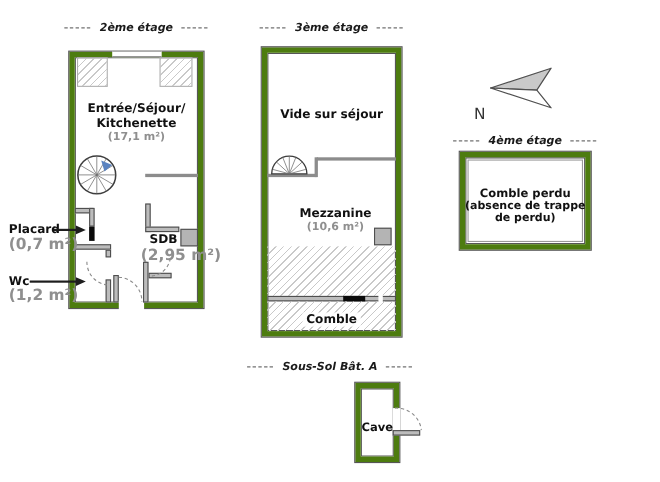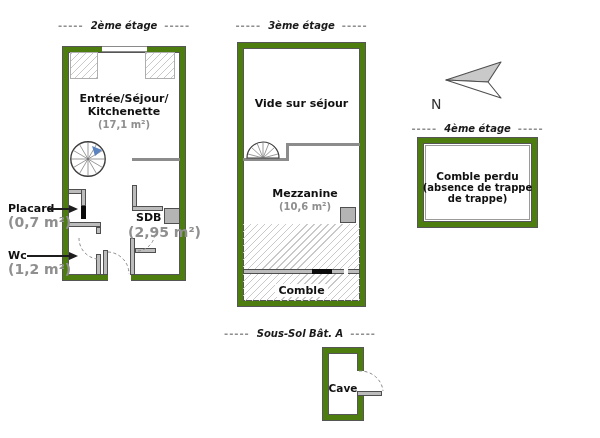--- a/index.html
+++ b/index.html
@@ -191,21 +191,21 @@
     <polygon points="8,25 63,7 50,27" fill="#c9c9c9" stroke="#4f4f4f" stroke-width="1.1" stroke-linejoin="round"></polygon>
     <polygon points="8,25 50,27 63,43" fill="#ffffff" stroke="#4f4f4f" stroke-width="1.1" stroke-linejoin="round"></polygon>
   </svg>
   <div class="compass-n" style="left:431px;top:96px;">N</div>
 
   <div class="wall-box" style="left:418px;top:138px;width:109px;height:79px;">
     <div class="inner-line"></div>
     <div class="fourth-text">
       <span class="l1">Comble perdu</span>
       <span class="l2">(absence de trappe</span>
-      <span class="l2">de trappe)</span>
+      <span class="l2">de perdu)</span>
     </div>
   </div>
 
   <div class="wall-box" style="left:278px;top:348px;width:30px;height:62px;margin-left:45px;">
 
     <div class="opening" style="right:-6px;top:18px;width:7px;height:20px;"></div>
 
     <div class="wseg" style="left:29px;top:38px;width:25px;height:5px;"></div>
 
     <svg class="abs" style="left:31px;top:17px;" width="26" height="23" viewBox="0 0 26 23">

